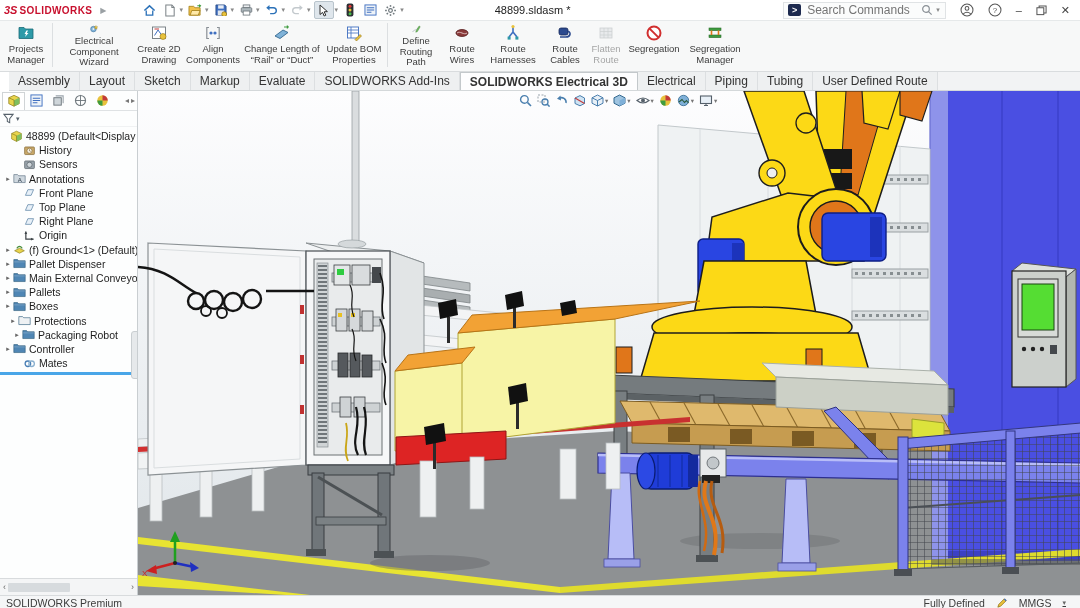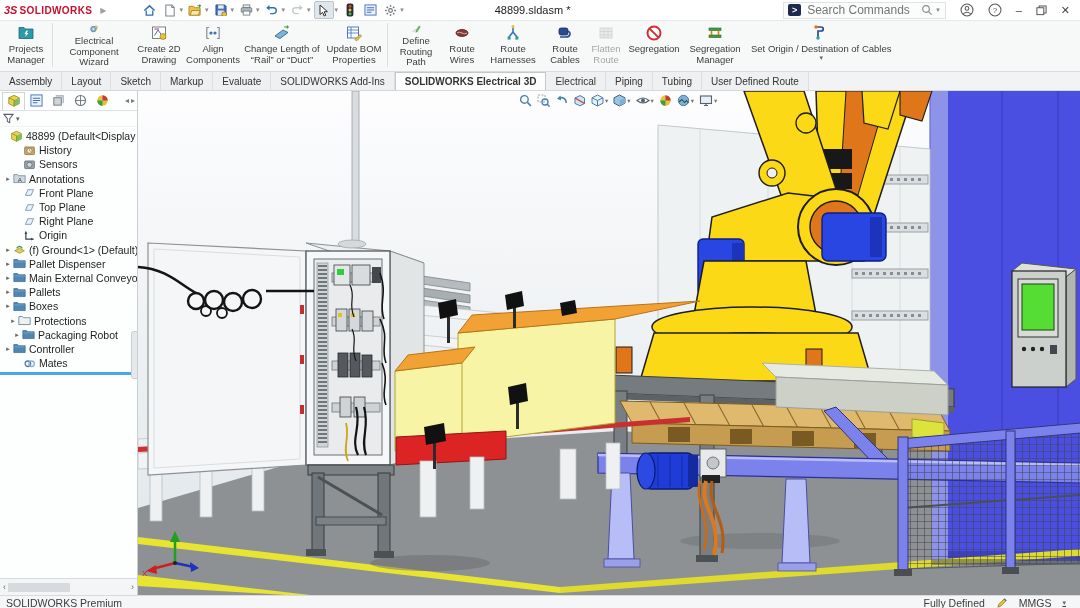--- a/index.html
+++ b/index.html
@@ -21,21 +21,21 @@
   .titlectl{display:flex;align-items:center;gap:14px;margin:0 10px 0 14px;color:#555;}
   .winbtn{font-size:11px;color:#444;}
   
   .ribbon{height:50px;background:#f7f8f8;border-bottom:1px solid #d9dcde;display:flex;align-items:flex-start;padding-left:2px;}
   .rbtn{display:flex;flex-direction:column;align-items:center;padding:3px 3px 0 3px;height:47px;box-sizing:border-box;cursor:default;}
   .rbtn .lbl{font-size:9.5px;line-height:1.12;text-align:center;color:#3c3c3c;margin-top:2px;}
   .rbtn.disabled{opacity:.45;}
   .rsep{width:1px;background:#dcdfe1;height:44px;margin:2px 2px 0 2px;}
   .rbtn .flyarrow{font-size:7px;color:#666;line-height:5px;}
   
-  .tabsrow{height:18px;background:#eef0f1;display:flex;align-items:stretch;border-bottom:1px solid #d4d8da;font-size:10px;}
+  .tabsrow{height:18px;background:#eef0f1;display:flex;align-items:stretch;border-bottom:1px solid #d4d8da;font-size:12px;margin-left:9px;}
   .tab{display:flex;align-items:center;padding:0 9px;color:#333;border-right:1px solid #dcdfe1;background:#eef0f1;}
   .tab.active{background:#fdfdfe;font-weight:bold;border-top:1px solid #c3c8cb;border-left:1px solid #c3c8cb;border-right:1px solid #c3c8cb;}
   .tabfill{flex:1;background:#f2f3f4;}
   
   .main{display:flex;height:504px;}
   .lpanel{width:137px;background:#fdfefe;border-right:1px solid #c9ced1;display:flex;flex-direction:column;position:relative;}
   .ptabs{height:19px;display:flex;align-items:center;border-bottom:1px solid #dfe2e4;padding-left:2px;gap:1px;}
   .ptab{width:21px;height:17px;display:flex;align-items:center;justify-content:center;}
   .ptab.active{background:#fff;border:1px solid #d0d4d6;border-bottom:none;}
   .ptabarrows{margin-left:auto;color:#777;font-size:8px;display:flex;gap:2px;padding-right:2px;}
@@ -328,29 +328,20 @@
       <span class="lbl">Segregation</span>
     </div>
     <div class="rbtn" style="max-width:66px">
       <svg width="18" height="18" viewBox="0 0 18 18">
           <rect x="3" y="4" width="12" height="2.6" fill="#3f9c3f" stroke="#2a6b2a" stroke-width=".6"></rect>
           <rect x="3" y="11" width="12" height="2.6" fill="#3f9c3f" stroke="#2a6b2a" stroke-width=".6"></rect>
           <path d="M5.5 6.6 V11 M12.5 6.6 V11" stroke="#e07818" stroke-width="1.6"></path>
         </svg>
       <span class="lbl">Segregation Manager</span>
     </div>
-    <div class="rbtn" style="max-width:158px">
-      <svg width="18" height="18" viewBox="0 0 18 18">
-          <path d="M4 3 H9 C12 3 12 7 9 7 H6 V14" fill="none" stroke="#2c4a8e" stroke-width="1.7"></path>
-          <circle cx="4" cy="3" r="1.7" fill="#e07818"></circle>
-          <circle cx="6" cy="14" r="1.7" fill="#2e9aa8"></circle>
-        </svg>
-      <span class="lbl">Set Origin / Destination of Cables</span>
-      <span class="flyarrow">▾</span>
-    </div>
   </div>
 
   <div class="tabsrow">
     <div class="tab">Assembly</div>
     <div class="tab">Layout</div>
     <div class="tab">Sketch</div>
     <div class="tab">Markup</div>
     <div class="tab">Evaluate</div>
     <div class="tab">SOLIDWORKS Add-Ins</div>
     <div class="tab active">SOLIDWORKS Electrical 3D</div>

